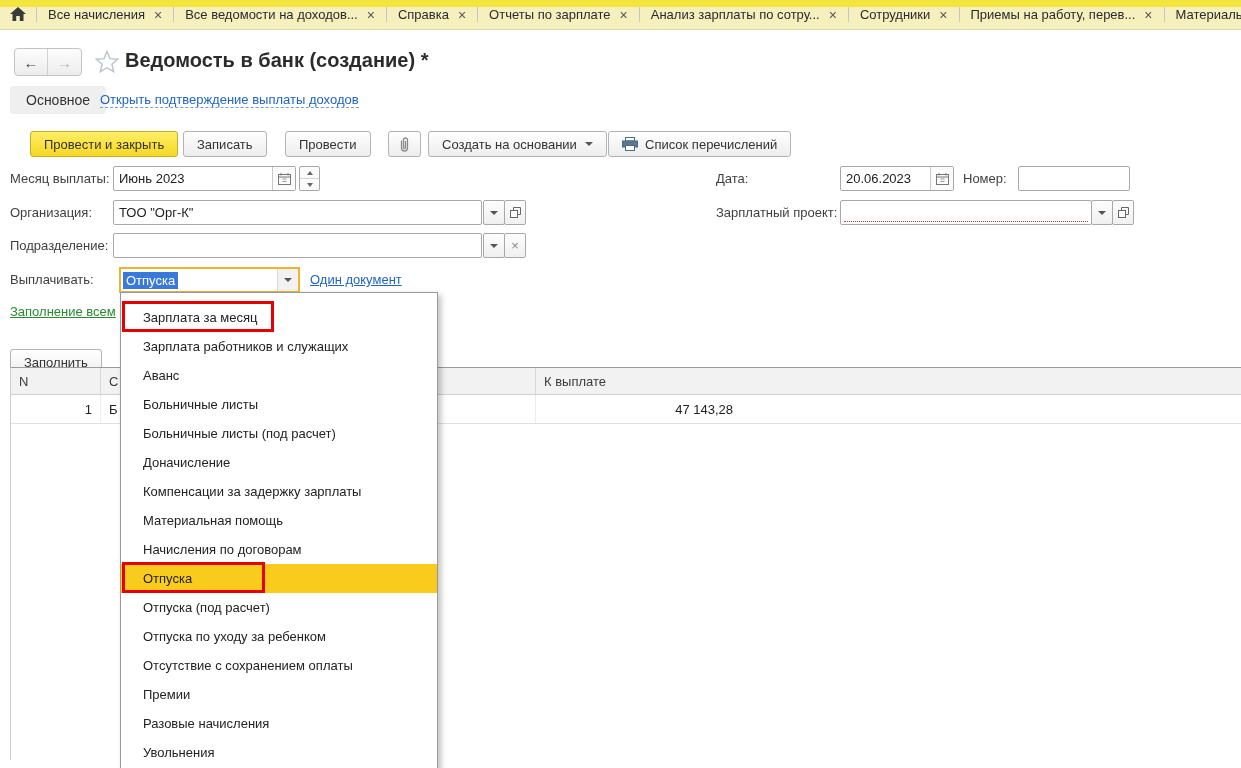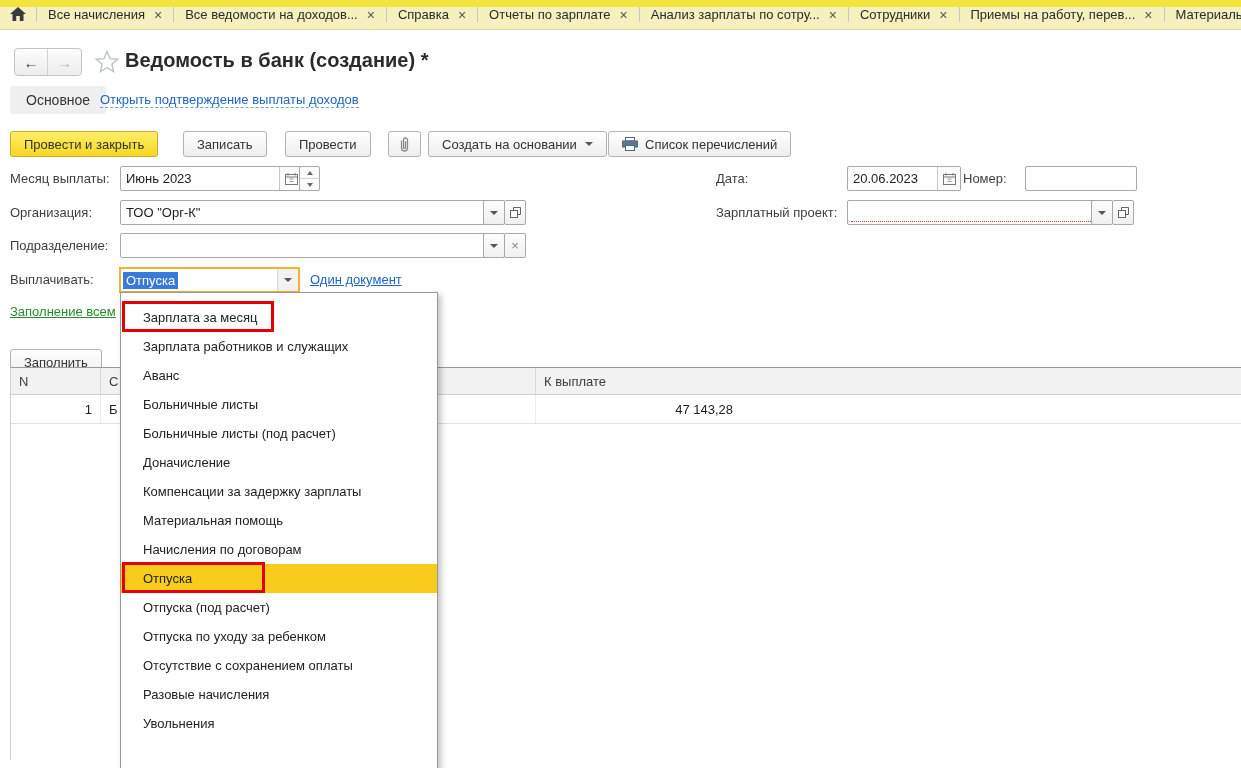--- a/index.html
+++ b/index.html
@@ -29,29 +29,29 @@
   
   #main-chip { position:absolute; left:10px; top:86px; height:28px; padding:0 16px; background:#efefef;
                border-radius:3px; display:flex; align-items:center; font-size:14px; color:#333; }
   #confirm-link { position:absolute; left:100px; top:92px; font-size:13px; color:#2065c0;
                   border-bottom:1px dashed #6f9fd8; cursor:pointer; }
 
   
   .btn { position:absolute; top:131px; height:26px; display:inline-flex; align-items:center; justify-content:center;
          padding:0 13px; font-size:13px; color:#333; background:linear-gradient(#ffffff,#ededed);
          border:1px solid #b3b3b3; border-radius:3px; cursor:pointer; white-space:nowrap; }
-  .btn.primary { background:linear-gradient(#ffee68,#f5d822); border-color:#c9ab2c; }
+  .btn.primary { background:linear-gradient(#ffee68,#f5d822); border-color:#c9ab2c;margin-left:20px; }
   .caret-down { display:inline-block; width:0; height:0; border-left:4px solid transparent;
                 border-right:4px solid transparent; border-top:4px solid #555; margin-left:8px; }
   .ico { display:inline-block; margin-right:7px; }
 
   
   .flabel { position:absolute; font-size:13px; color:#3f3f3f; }
   .input { position:absolute; height:25px; background:#fff; border:1px solid #a8a8a8; border-radius:2px;
-           display:flex; align-items:center; font-size:13px; color:#222;margin-left:7px; }
+           display:flex; align-items:center; font-size:13px; color:#222; }
   .input .txt { flex:1; padding:0 5px; overflow:hidden; white-space:nowrap; }
   .inbtn { width:23px; height:100%; display:flex; align-items:center; justify-content:center;
            border-left:1px solid #c9c9c9; background:#fbfbfb; }
   .btngroup { position:absolute; height:25px; display:flex; }
   .sqbtn { width:22px; height:25px; background:linear-gradient(#fdfdfd,#f0f0f0); border:1px solid #a8a8a8;
            display:flex; align-items:center; justify-content:center; border-radius:2px; margin-left:-1px; }
   .tri-down { width:0; height:0; border-left:4px solid transparent; border-right:4px solid transparent;
               border-top:4px solid #555; }
   .clear-x { font-size:13px; color:#888; }
   #spinner { position:absolute; left:299px; top:166px; width:21px; height:25px; border:1px solid #a8a8a8;
@@ -312,17 +312,18 @@
       <div class="dd-item"><span>Больничные листы</span></div>
       <div class="dd-item"><span>Больничные листы (под расчет)</span></div>
       <div class="dd-item"><span>Доначисление</span></div>
       <div class="dd-item"><span>Компенсации за задержку зарплаты</span></div>
       <div class="dd-item"><span>Материальная помощь</span></div>
       <div class="dd-item"><span>Начисления по договорам</span></div>
       <div class="dd-item selected"><span>Отпуска</span><div class="red-box" style="width: 143px;"></div></div>
       <div class="dd-item"><span>Отпуска (под расчет)</span></div>
       <div class="dd-item"><span>Отпуска по уходу за ребенком</span></div>
       <div class="dd-item"><span>Отсутствие с сохранением оплаты</span></div>
+      <div class="dd-item"><span>Премии</span></div>
       <div class="dd-item"><span>Разовые начисления</span></div>
       <div class="dd-item"><span>Увольнения</span></div>
     </div>
 
 </div>
 
 </body></html>

